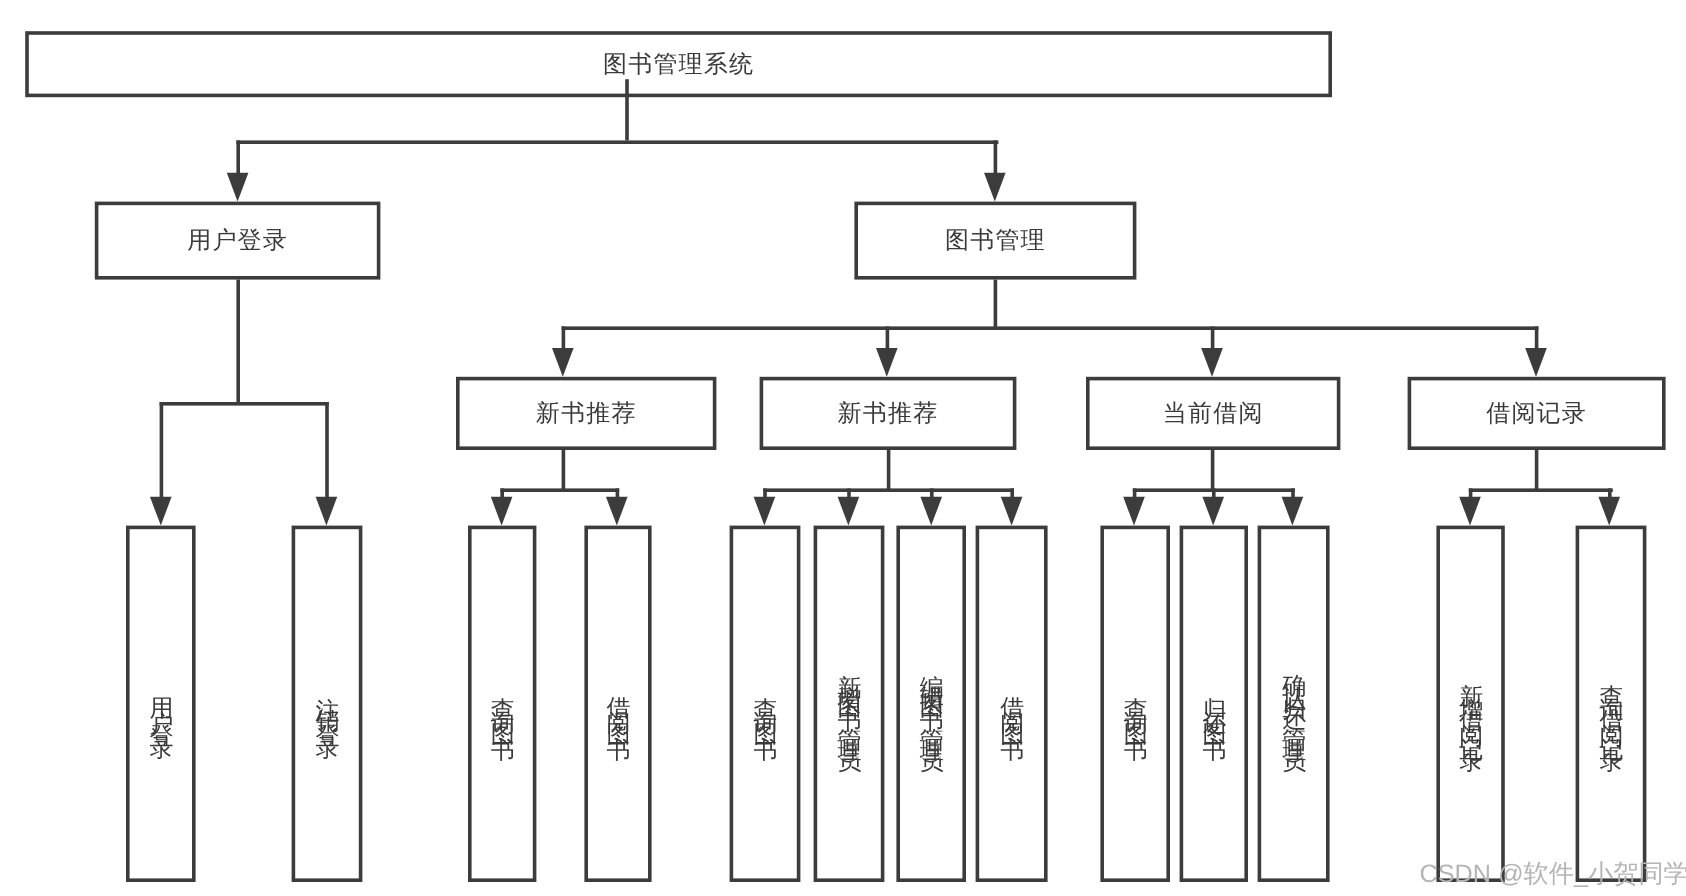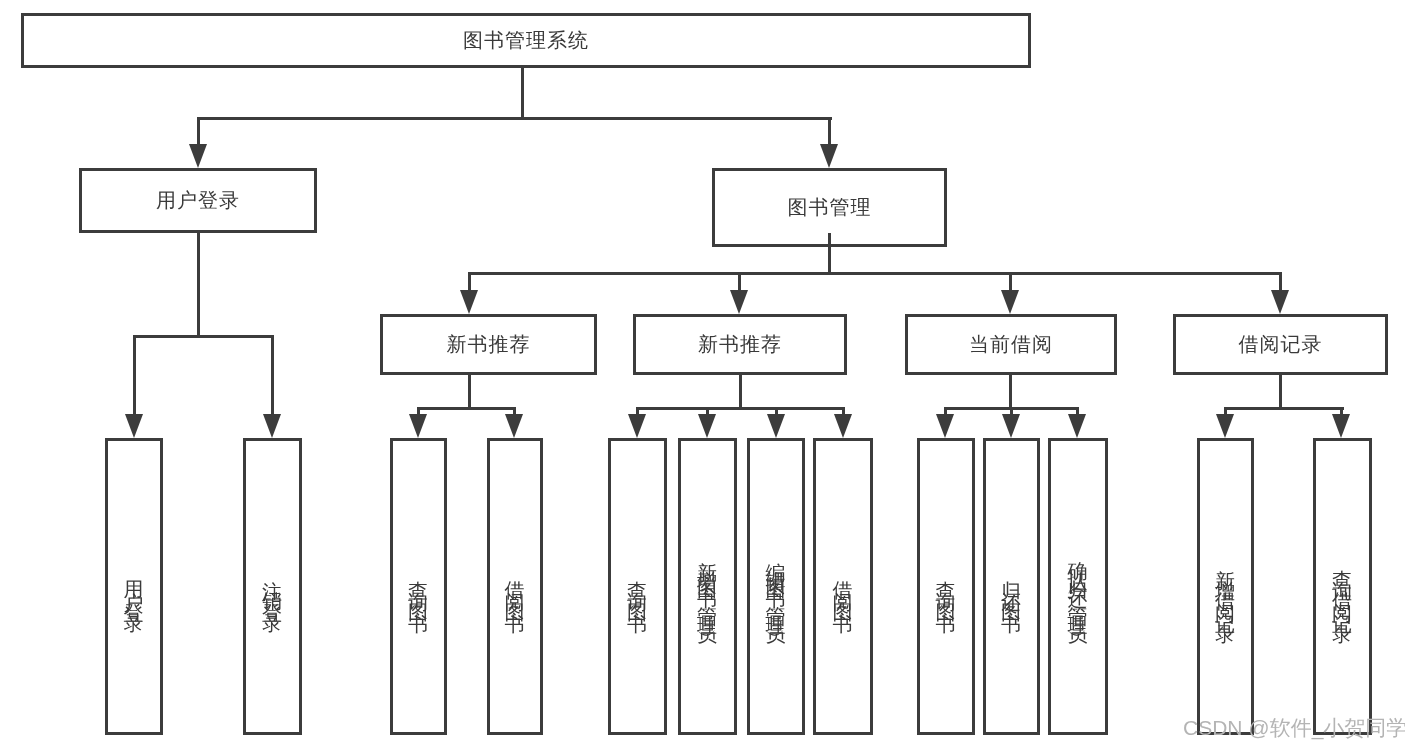--- a/index.html
+++ b/index.html
@@ -73,35 +73,35 @@
     font-size: 21px;
     color: var(--watermark, #b4b4b4);
     white-space: nowrap;
   }
 </style>
 </head>
 <body style="--line: #3c3c3c; --text: #3a3a3a; --watermark: #b4b4b4; --background: #ffffff;">
 
 <div class="stage">
 
-  <div class="box" style="left:21px; top:13px; width:1010px; height:55px;">
+  <div class="box" style="left:21px; top:26px; width:1089px; height:55px;">
     <span>图书管理系统</span>
   </div>
 
   <div class="vline" style="left:521px; top:66px; height:51px;"></div>
   <div class="hline" style="left:197px; top:117px; width:635px;"></div>
   <div class="vline" style="left:197px; top:117px; height:32px;"></div>
   <div class="arrow" style="left:189px; top:144px;"></div>
   <div class="vline" style="left:828px; top:117px; height:32px;"></div>
   <div class="arrow" style="left:820px; top:144px;"></div>
 
   <div class="box" style="left:79px; top:168px; width:238px; height:65px;">
     <span>用户登录</span>
   </div>
-  <div class="box" style="left:712px; top:168px; width:235px; height:79px;">
+  <div class="box" style="left:712px; top:168px; width:235px; height:65px;">
     <span>图书管理</span>
   </div>
 
   <div class="vline" style="left:197px; top:233px; height:104px;"></div>
   <div class="hline" style="left:133px; top:335px; width:141px;"></div>
   <div class="vline" style="left:133px; top:335px; height:82px;"></div>
   <div class="arrow" style="left:125px; top:414px;"></div>
   <div class="vline" style="left:271px; top:335px; height:82px;"></div>
   <div class="arrow" style="left:263px; top:414px;"></div>
 

